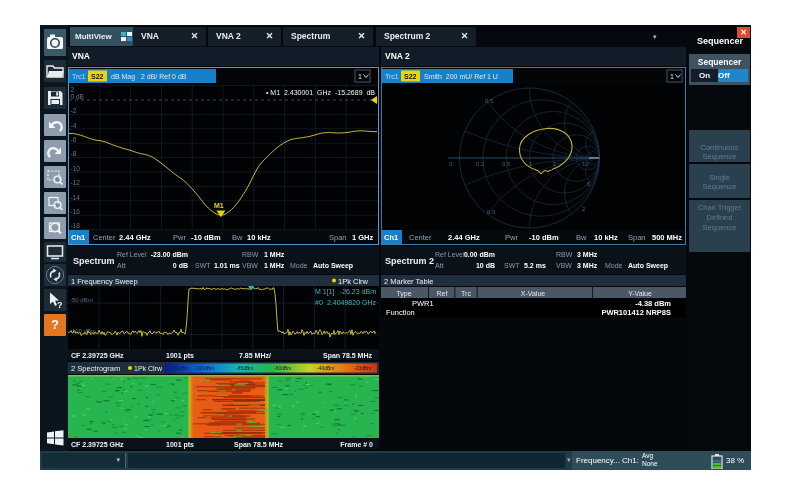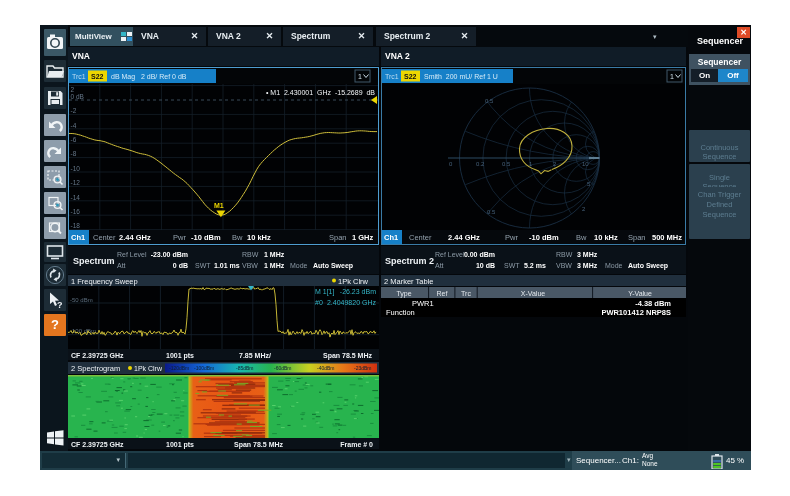--- a/index.html
+++ b/index.html
@@ -698,40 +698,40 @@
   </g>
 </svg>
 </div>
 
 <div class="a" style="left:648px;top:0;width:63px;height:426px;background:#05080c">
   <div class="a" style="right:1px;top:2px;width:13px;height:11px;background:#de4b27;color:#fff;font-size:8px;font-weight:bold;text-align:center;line-height:11px">✕</div>
   <div class="a" style="left:9px;top:11px;color:#fff;font-size:9px;font-weight:bold">Sequencer</div>
   <div class="a" style="left:1px;top:29px;width:61px;height:31px;background:#3f5261">
     <div style="color:#fff;font-size:8.5px;font-weight:bold;text-align:center;padding-top:3px">Sequencer</div>
     <div class="a" style="left:2px;top:15px;width:27px;height:13px;background:#141e28;color:#fff;font-size:8px;font-weight:bold;text-align:center;line-height:13px">On</div>
-    <div class="a" style="left:29px;top:15px;width:30px;height:13px;background:#1e86ca;color:#fff;font-size:8px;font-weight:bold;text-align:center;line-height:13px">Off</div>
+    <div class="a" style="left:29px;top:15px;width:30px;height:13px;background:#1e86ca;color:#fff;font-size:8px;font-weight:bold;line-height:13px">Off</div>
   </div>
   <div class="btn" style="top:105px;height:32px;padding-top:13px">Continuous<br>Sequence</div>
   <div class="btn" style="top:139px;height:34px;padding-top:9px">Single<br>Sequence</div>
-  <div class="btn" style="top:162px;height:52px;padding-top:3px;line-height:10px">Chan Trigger<br>Defined<br>Sequence</div>
+  <div class="btn" style="top:175px;height:52px;padding-top:3px;line-height:10px">Chan Trigger<br>Defined<br>Sequence</div>
 </div>
 
 <div class="a" style="left:0;top:426px;width:711px;height:19px;background:#1f3d48"></div>
 <div class="a" style="left:532px;top:426px;width:179px;height:19px;background:#2f4d59"></div>
 <div class="a" style="left:2px;top:428px;width:84px;height:15px;background:#132c36;border-right:1px solid #446876">
   <span class="a" style="right:5px;top:3px;color:#b8c6cc;font-size:7px">▾</span>
     </div>
 <div class="a" style="left:88px;top:428px;width:437px;height:15px;background:#102731"></div>
 <div class="a" style="left:527px;top:431px;color:#9fb2ba;font-size:7px">▾</div>
-<div class="a" style="left:536px;top:431px;color:#fff;font-size:8px">Sequencer...</div>
+<div class="a" style="left:536px;top:431px;color:#fff;font-size:8px">Frequency...</div>
 <div class="a" style="left:582px;top:431px;color:#fff;font-size:8px">Ch1:</div>
 <div class="a" style="left:602px;top:427px;color:#fff;font-size:6.5px;line-height:8px">Avg<br>None</div>
 <div class="a" style="left:671px;top:429px">
  <svg width="12" height="15" viewBox="0 0 12 15">
   <rect x="4" y="0" width="4" height="2" fill="#dfe7ec"></rect>
   <rect x="1" y="2" width="10" height="13" fill="none" stroke="#dfe7ec" stroke-width="1.2"></rect>
   <rect x="2.2" y="9" width="7.6" height="2.2" fill="#4fc424"></rect>
   <rect x="2.2" y="12" width="7.6" height="2.2" fill="#4fc424"></rect>
   <rect x="2.2" y="6" width="7.6" height="2.2" fill="#3c6aa8"></rect>
  </svg></div>
-<div class="a" style="left:686px;top:431px;color:#fff;font-size:8px">45 %</div>
+<div class="a" style="left:686px;top:431px;color:#fff;font-size:8px">38 %</div>
 
 </div>
 
 </body></html>

